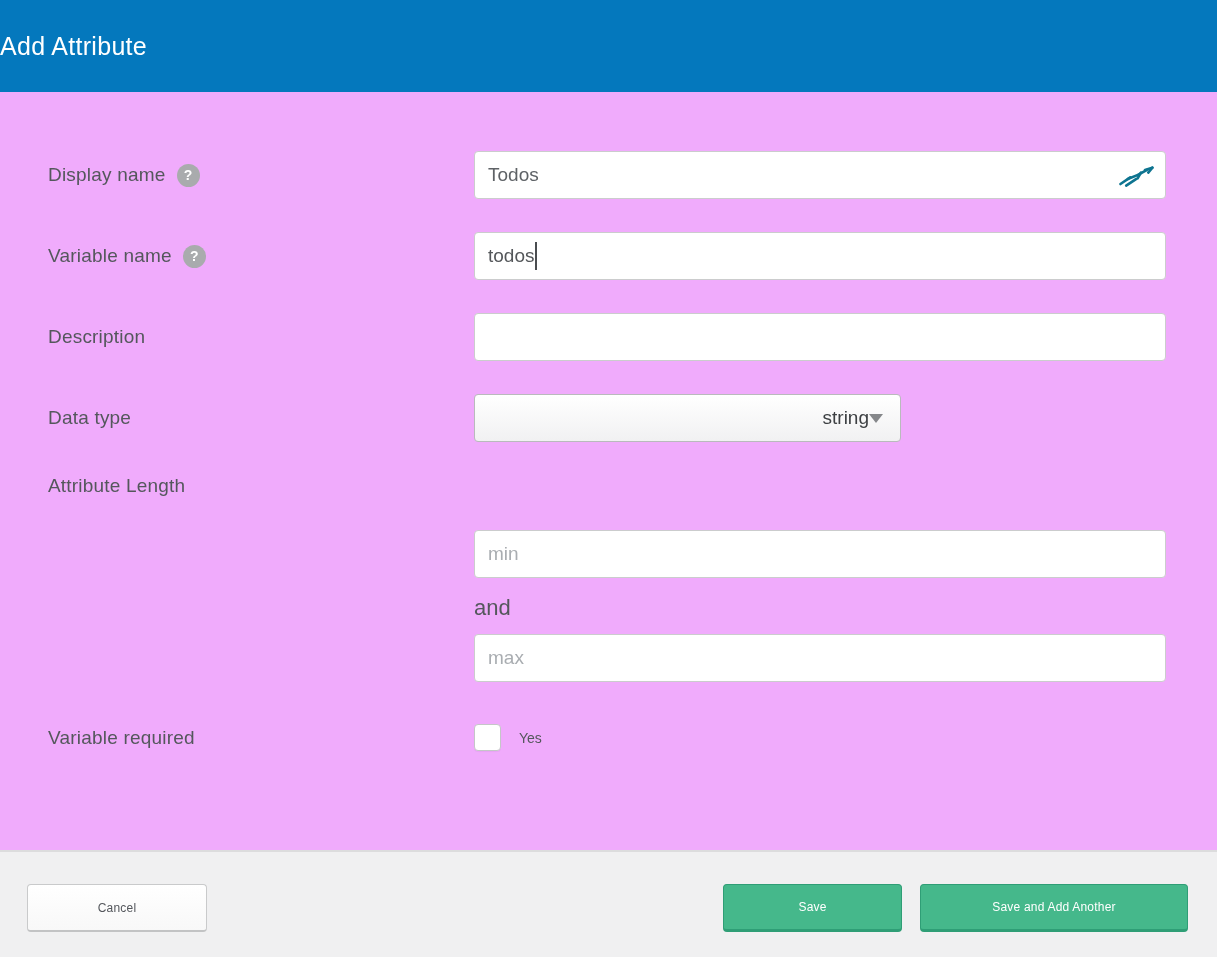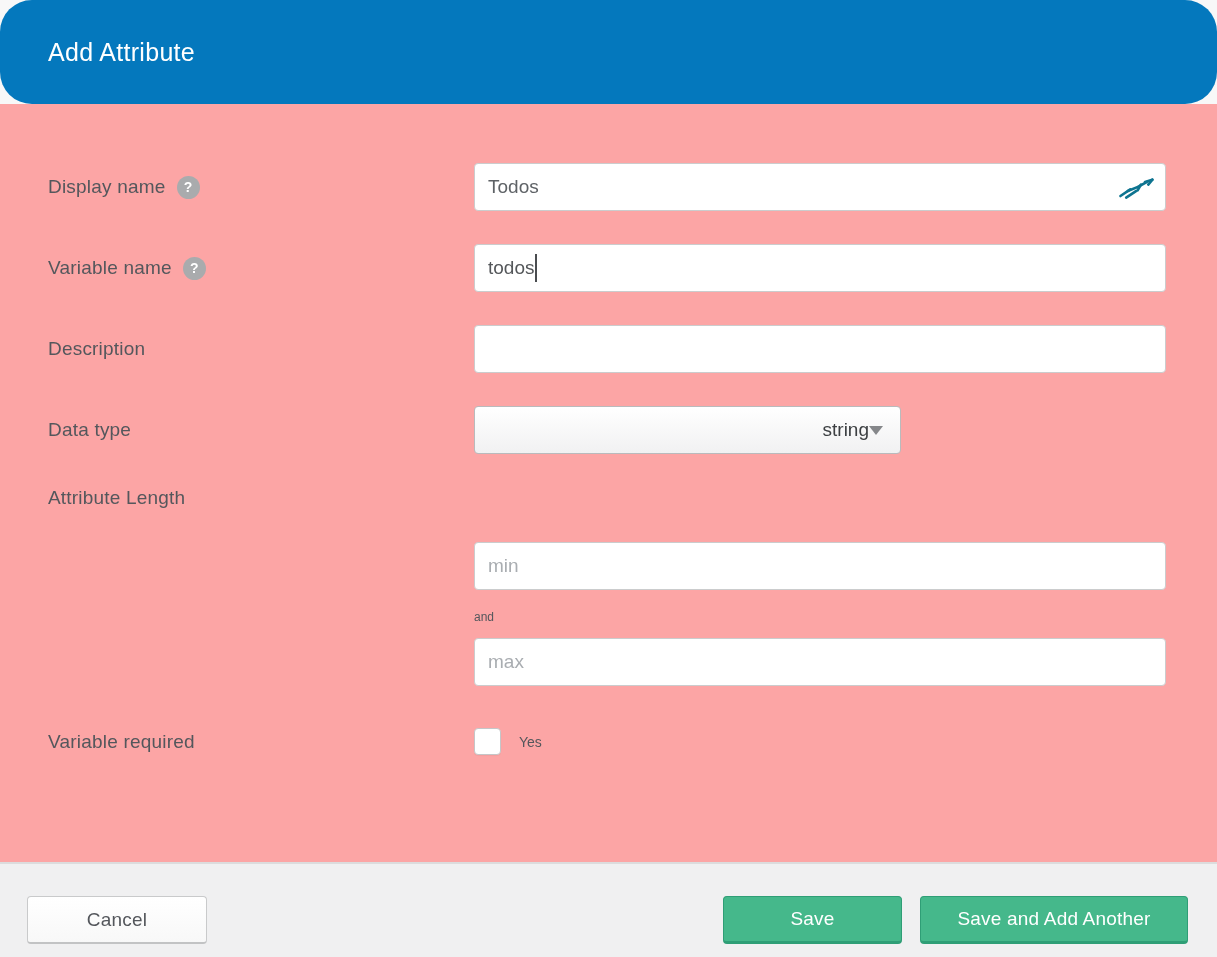--- a/index.html
+++ b/index.html
@@ -4,37 +4,35 @@
 <style>
   * { margin: 0; padding: 0; box-sizing: border-box; }
   html, body {
     width: 1217px; height: 957px;
     font-family: "Liberation Sans", "DejaVu Sans", sans-serif;
     background: #f8f8f8;
     overflow: hidden;
   }
   
   .dialog-header {
-    height: 104px;
+    height: 92px;
     background: #0478bd;
     display: flex;
     align-items: center;
-    padding-left: 48px;
-    border-radius: 32px;
   }
   .dialog-title {
     color: #ffffff;
     font-size: 25px;
     font-weight: 400;
     letter-spacing: 0.3px;
   }
   
   .content {
     padding: 59px 51px 0 48px;
-    background: #fca5a5;
+    background: #f0abfc;
     height: 758px;
   }
   .form-row {
     display: flex;
     align-items: center;
     margin-bottom: 33px;
   }
   .row-label-col {
     width: 426px;
     flex-shrink: 0;
@@ -124,21 +122,21 @@
   }
   .dropdown-arrow {
     width: 0; height: 0;
     border-left: 7px solid transparent;
     border-right: 7px solid transparent;
     border-top: 9px solid #85878a;
   }
   
   .row-min { margin-bottom: 0; }
   .and-row { padding: 17px 0 13px 0; margin-bottom: 0; }
-  .and-text { font-size: 12px; color: #54575c; }
+  .and-text { font-size: 22px; color: #54575c; }
   .row-max { margin-bottom: 0; }
   .row-required { margin-top: 42px; margin-bottom: 0; }
   
   .checkbox-wrap { display: flex; align-items: center; cursor: pointer; }
   .checkbox {
     width: 27px; height: 27px;
     background: #ffffff;
     border: 1px solid #c5c6c8;
     border-radius: 4px;
     box-shadow: 0 1px 1px rgba(0,0,0,0.04);
@@ -154,21 +152,21 @@
     background: #f0f0f1;
     border-top: 2px solid #dcdcdd;
     display: flex;
     justify-content: space-between;
     padding: 32px 29px 0 27px;
   }
   .btn {
     height: 48px;
     border-radius: 4px;
     font-family: "Liberation Sans", "DejaVu Sans", sans-serif;
-    font-size: 19px;
+    font-size: 12px;
     cursor: pointer;
     letter-spacing: 0.2px;
   }
   .btn-cancel {
     width: 180px;
     background: linear-gradient(#ffffff, #f8f8f8);
     border: 1px solid #c9cacb;
     border-bottom: 2px solid #c2c3c4;
     color: #54575c;
   }

